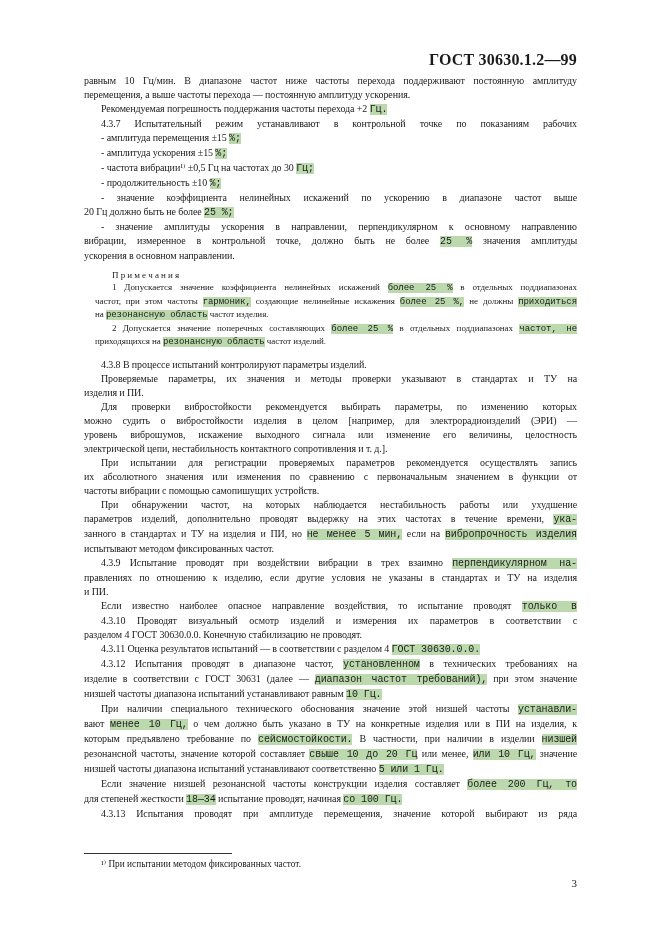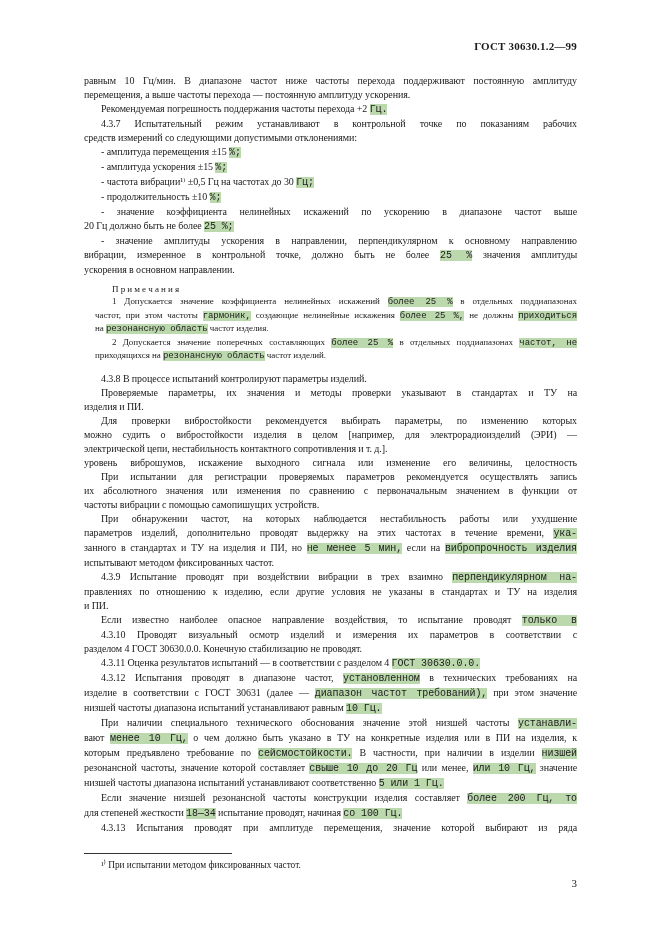--- a/index.html
+++ b/index.html
@@ -8,23 +8,23 @@
     position: relative;
     width: 661px;
     height: 936px;
     background: #ffffff;
     font-family: "Liberation Serif", "DejaVu Serif", serif;
     color: #1b1b1b;
     overflow: hidden;
   }
   .header {
     position: absolute;
-    top: 40px;
+    top: 51px;
     right: 84px;
-    font-size: 11px;
+    font-size: 16px;
     font-weight: bold;
     letter-spacing: 0.2px;
   }
   .content {
     position: absolute;
     top: 74px;
     left: 84px;
     width: 493px;
   }
   .block.body {
@@ -54,41 +54,39 @@
     width: 148px;
     border-top: 1px solid #333;
   }
   .footnote {
     position: absolute;
     left: 84px;
     top: 858px;
     width: 493px;
     font-size: 9.3px;
     text-indent: 17px;
-    font-family: Liberation Serif, serif;
   }
   .page-number {
     position: absolute;
     top: 877px;
     right: 84px;
     font-size: 11px;
   }
 </style>
 </head>
 <body>
 
 <div class="page">
   <div class="header">ГОСТ 30630.1.2—99</div>
   <div class="content">
       <div class="block body">
         <div class="line fill">равным 10 Гц/мин. В диапазоне частот ниже частоты перехода поддерживают постоянную амплитуду</div>
         <div class="line">перемещения, а выше частоты перехода — постоянную амплитуду ускорения.</div>
         <div class="line ind">Рекомендуемая погрешность поддержания частоты перехода +2 <mark>Гц.</mark></div>
         <div class="line ind fill">4.3.7 Испытательный режим устанавливают в контрольной точке по показаниям рабочих</div>
-        <div class="line">средств измерений со следующими допустимыми отклонениями:</div>
         <div class="line ind">- амплитуда перемещения ±15 <mark>%;</mark></div>
         <div class="line ind">- амплитуда ускорения ±15 <mark>%;</mark></div>
         <div class="line ind">- частота вибрации¹⁾ ±0,5 Гц на частотах до 30 <mark>Гц;</mark></div>
         <div class="line ind">- продолжительность ±10 <mark>%;</mark></div>
         <div class="line ind fill">- значение коэффициента нелинейных искажений по ускорению в диапазоне частот выше</div>
         <div class="line">20 Гц должно быть не более <mark>25 %;</mark></div>
         <div class="line ind fill">- значение амплитуды ускорения в направлении, перпендикулярном к основному направлению</div>
         <div class="line fill">вибрации, измеренное в контрольной точке, должно быть не более <mark>25 %</mark> значения амплитуды</div>
         <div class="line">ускорения в основном направлении.</div>
       </div>
@@ -99,22 +97,22 @@
         <div class="line">на <mark>резонансную область</mark> частот изделия.</div>
         <div class="line ind fill">2 Допускается значение поперечных составляющих <mark>более 25 %</mark> в отдельных поддиапазонах <mark>частот, не</mark></div>
         <div class="line">приходящихся на <mark>резонансную область</mark> частот изделий.</div>
       </div>
       <div class="block body">
         <div class="line ind">4.3.8 В процессе испытаний контролируют параметры изделий.</div>
         <div class="line ind fill">Проверяемые параметры, их значения и методы проверки указывают в стандартах и ТУ на</div>
         <div class="line">изделия и ПИ.</div>
         <div class="line ind fill">Для проверки вибростойкости рекомендуется выбирать параметры, по изменению которых</div>
         <div class="line fill">можно судить о вибростойкости изделия в целом [например, для электрорадиоизделий (ЭРИ) —</div>
+        <div class="line fill">уровень виброшумов, искажение выходного сигнала или изменение его величины, целостность</div>
         <div class="line">электрической цепи, нестабильность контактного сопротивления и т. д.].</div>
-        <div class="line fill">уровень виброшумов, искажение выходного сигнала или изменение его величины, целостность</div>
         <div class="line ind fill">При испытании для регистрации проверяемых параметров рекомендуется осуществлять запись</div>
         <div class="line fill">их абсолютного значения или изменения по сравнению с первоначальным значением в функции от</div>
         <div class="line">частоты вибрации с помощью самопишущих устройств.</div>
         <div class="line ind fill">При обнаружении частот, на которых наблюдается нестабильность работы или ухудшение</div>
         <div class="line fill">параметров изделий, дополнительно проводят выдержку на этих частотах в течение времени, <mark>ука-</mark></div>
         <div class="line fill">занного в стандартах и ТУ на изделия и ПИ, но <mark>не менее 5 мин,</mark> если на <mark>вибропрочность изделия</mark></div>
         <div class="line">испытывают методом фиксированных частот.</div>
         <div class="line ind fill">4.3.9 Испытание проводят при воздействии вибрации в трех взаимно <mark>перпендикулярном на-</mark></div>
         <div class="line fill">правлениях по отношению к изделию, если другие условия не указаны в стандартах и ТУ на изделия</div>
         <div class="line">и ПИ.</div>

